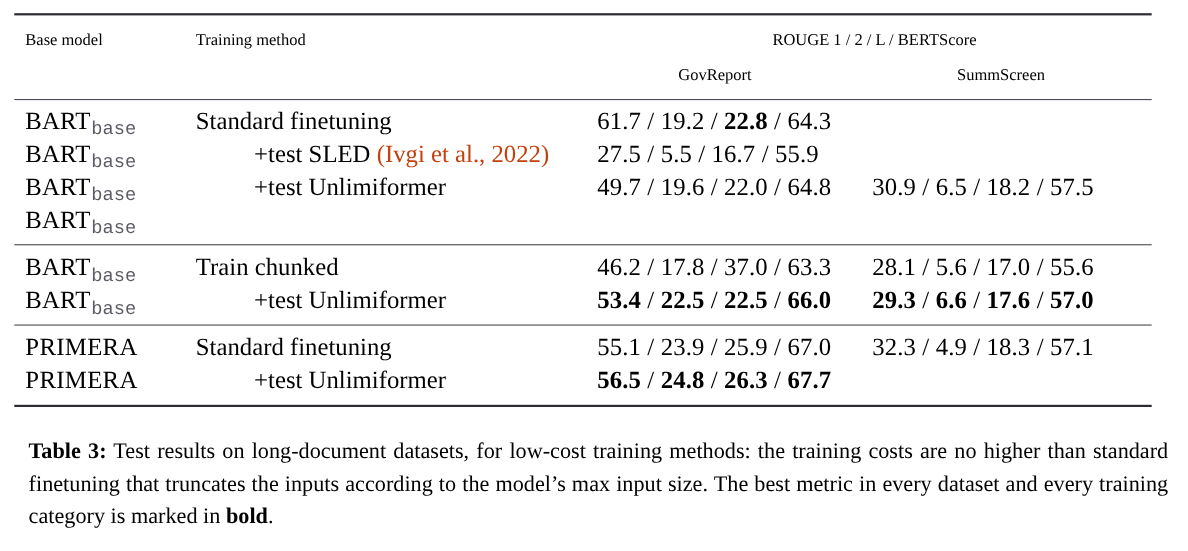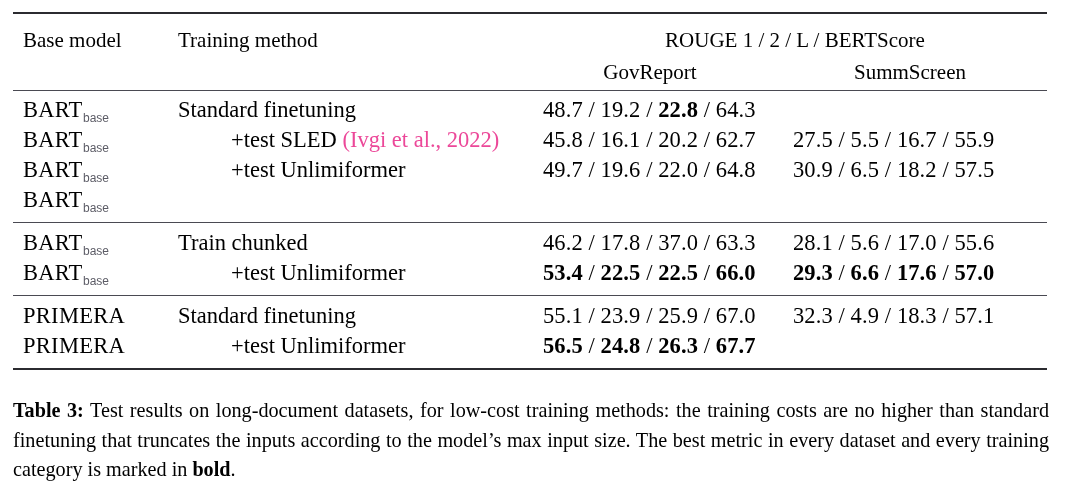--- a/index.html
+++ b/index.html
@@ -75,22 +75,22 @@
     white-space: nowrap;
   }
 
   
   .head-zone {
     padding-top: 7px;
     padding-bottom: 5px;
   }
   .head-row {
     display: flex;
-    align-items: flex-end;
-    font-size: 21px;
+    align-items: center;
+    font-size: 15px;
     height: 32px;
   }
   .head-left {
     width: 530px;
     flex: 0 0 530px;
     display: flex;
     align-items: baseline;
   }
   .head-metric {
     width: 504px;
@@ -123,43 +123,43 @@
 
   
   .model-name {
     letter-spacing: 0.2px;
   }
   .smallcaps {
     font-variant: normal;
     letter-spacing: 0.3px;
   }
   sub.base {
-    font-family: Liberation Sans, sans-serif;
-    font-size: 12px;
+    font-family: Liberation Mono, monospace;
+    font-size: 17px;
     color: #5c5c66;
     vertical-align: baseline;
     position: relative;
     top: 5px;
     left: 0.5px;
     letter-spacing: 0;
   }
   .cite {
-    color: #ec4899;
+    color: #c2410c;
   }
   .b {
     font-weight: bold;
   }
   .nums {
     letter-spacing: 0.1px;
   }
 
   
   .caption {
     position: absolute;
-    left: 13px;
+    left: 26px;
     top: 396px;
     width: 1036px;
     font-size: 20.2px;
     line-height: 29.5px;
     text-align: justify;
     text-justify: inter-word;
   }
   .caption .lead {
     white-space: nowrap;
   }
@@ -188,26 +188,25 @@
       </div>
     </div>
 
     <div class="rule thin"></div>
 
     <div id="blocks">
         <div class="block block-1">
           <div class="row">
             <div class="c-model"><span class="model-name">BART</span><sub class="base">base</sub></div>
             <div class="c-method"><span>Standard finetuning</span></div>
-            <div class="c-gov nums"><span class="">48.7</span> <span>/</span> <span class="">19.2</span> <span>/</span> <span class="b">22.8</span> <span>/</span> <span class="">64.3</span></div>
+            <div class="c-gov nums"><span class="">61.7</span> <span>/</span> <span class="">19.2</span> <span>/</span> <span class="b">22.8</span> <span>/</span> <span class="">64.3</span></div>
           </div>
           <div class="row">
             <div class="c-model"><span class="model-name">BART</span><sub class="base">base</sub></div>
             <div class="c-method indent"><span>+test SLED </span><span class="cite">(Ivgi et al., 2022)</span></div>
-            <div class="c-gov nums"><span class="">45.8</span> <span>/</span> <span class="">16.1</span> <span>/</span> <span class="">20.2</span> <span>/</span> <span class="">62.7</span></div>
             <div class="c-summ nums"><span class="">27.5</span> <span>/</span> <span class="">5.5</span> <span>/</span> <span class="">16.7</span> <span>/</span> <span class="">55.9</span></div>
           </div>
           <div class="row">
             <div class="c-model"><span class="model-name">BART</span><sub class="base">base</sub></div>
             <div class="c-method indent"><span>+test Unlimiformer</span></div>
             <div class="c-gov nums"><span class="">49.7</span> <span>/</span> <span class="">19.6</span> <span>/</span> <span class="">22.0</span> <span>/</span> <span class="">64.8</span></div>
             <div class="c-summ nums"><span class="">30.9</span> <span>/</span> <span class="">6.5</span> <span>/</span> <span class="">18.2</span> <span>/</span> <span class="">57.5</span></div>
           </div>
           <div class="row">
             <div class="c-model"><span class="model-name">BART</span><sub class="base">base</sub></div>

